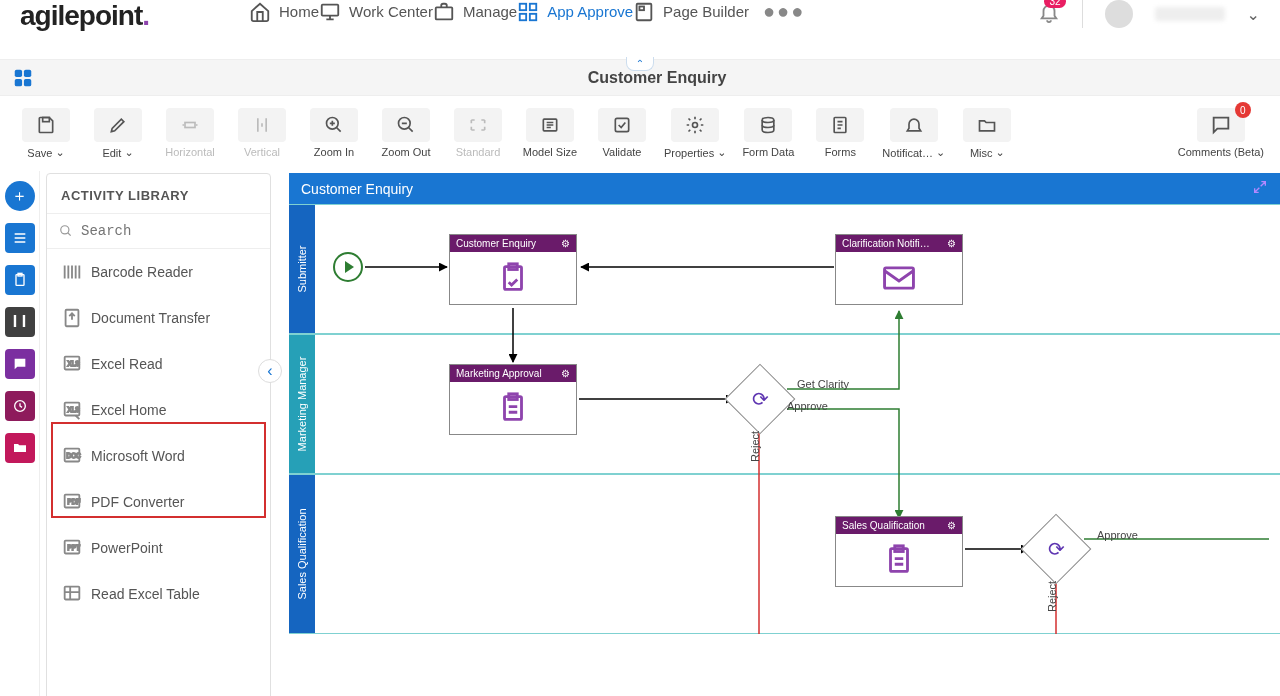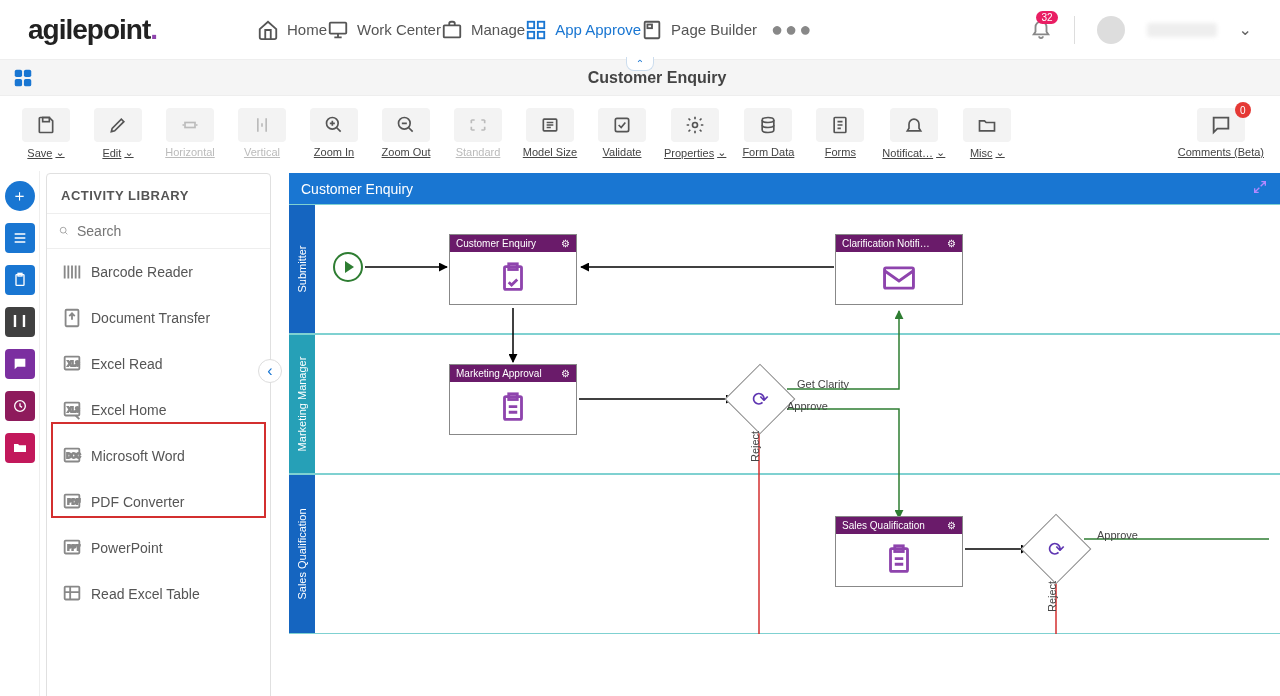--- a/index.html
+++ b/index.html
@@ -1,19 +1,19 @@
 <!DOCTYPE html>
 <html><head>
 <meta charset="utf-8">
 <style>
 * { margin: 0; padding: 0; box-sizing: border-box; font-family: -apple-system, BlinkMacSystemFont, "Segoe UI", Arial, sans-serif; }
 body { background: #fff; width: 1280px; height: 696px; overflow: hidden; }
 
 
-.topnav { display: flex; align-items: center; height: 60px; padding: 0 28px; border-bottom: 1px solid #eee; position: relative; }
+.topnav { display: flex; align-items: flex-start; height: 60px; padding: 0 20px; border-bottom: 1px solid #eee; position: relative; }
 .logo { font-size: 28px; font-weight: 600; letter-spacing: -1px; color: #222; margin-right: 100px; }
 .logo .dot { color: #8e44ad; }
 .nav-items { display: flex; align-items: center; }
 .nav-item { display: flex; align-items: center; gap: 8px; color: #555; font-size: 15px; cursor: pointer; }
 .nav-item.active { color: #1976d2; }
 .nav-item svg { width: 22px; height: 22px; }
 .nav-more { font-size: 20px; color: #888; margin-left: 14px; cursor: pointer; letter-spacing: 2px; }
 .nav-right { margin-left: auto; display: flex; align-items: center; gap: 22px; }
 .bell { position: relative; }
 .bell-badge { position: absolute; top: -6px; right: -6px; background: #e91e63; color: #fff; font-size: 10px; padding: 1px 5px; border-radius: 10px; }
@@ -24,21 +24,21 @@
 
 
 .titlebar { height: 36px; display: flex; align-items: center; padding-left: 12px; background: #f5f5f5; border-bottom: 1px solid #eee; }
 .grid-icon { width: 22px; height: 22px; color: #1976d2; }
 .titlebar .title { margin: 0 auto; font-size: 16px; font-weight: 600; color: #444; }
 
 
 .toolbar { display: flex; gap: 12px; padding: 12px 16px; align-items: flex-start; flex-wrap: nowrap; }
 .tool { display: flex; flex-direction: column; align-items: center; gap: 4px; min-width: 60px; cursor: pointer; }
 .tool .iconbox { width: 48px; height: 34px; background: #f3f3f3; border-radius: 4px; display: flex; align-items: center; justify-content: center; color: #555; }
-.tool .label { font-size: 11px; color: #444; display: flex; align-items: center; gap: 3px; text-decoration: underline; }
+.tool .label { font-size: 11px; color: #444; display: flex; align-items: center; gap: 3px; }
 .tool.disabled .iconbox, .tool.disabled .label { color: #bbb; }
 .tool.spacer { flex: 1; min-width: 0; }
 .comments-badge { position: relative; }
 .c-badge { position: absolute; top: -6px; right: -6px; background: #e53935; color: #fff; font-size: 10px; width: 16px; height: 16px; border-radius: 50%; display: flex; align-items: center; justify-content: center; }
 
 
 .body { display: flex; height: calc(696px - 60px - 36px - 70px); }
 .rail { width: 40px; background: #fff; border-right: 1px solid #eee; display: flex; flex-direction: column; align-items: center; gap: 12px; padding-top: 10px; }
 .rail .ritem { width: 30px; height: 30px; border-radius: 4px; display: flex; align-items: center; justify-content: center; color: #fff; cursor: pointer; }
 .rail .plus { background: #1976d2; border-radius: 50%; }
@@ -46,21 +46,21 @@
 .rail .r-clip { background: #1976d2; }
 .rail .r-txt { background: #404040; }
 .rail .r-chat { background: #7b2fa0; }
 .rail .r-clock { background: #8e1b5c; }
 .rail .r-folder { background: #c2185b; }
 
 
 .sidebar { width: 225px; border: 1px solid #e0e0e0; border-radius: 4px; margin: 2px 6px 0 6px; display: flex; flex-direction: column; position: relative; }
 .sidebar-header { font-size: 13px; font-weight: 700; color: #555; padding: 14px 14px 10px; letter-spacing: 0.5px; }
 .sidebar-search { border-top: 1px solid #eee; border-bottom: 1px solid #eee; padding: 8px 12px; display: flex; align-items: center; gap: 8px; color: #999; }
-.sidebar-search input { border: none; outline: none; font-size: 14px; flex: 1; color: #15803d; }
+.sidebar-search input { border: none; outline: none; font-size: 14px; flex: 1; color: #15803d; font-family: Liberation Mono, monospace; }
 .sidebar-items { overflow-y: auto; flex: 1; }
 .sb-item { display: flex; align-items: center; gap: 8px; padding: 12px 14px; color: #555; font-size: 14px; cursor: grab; }
 .sb-item .sb-icon { width: 22px; height: 22px; color: #888; flex-shrink: 0; }
 .highlight-box { position: absolute; left: 4px; right: 4px; top: 248px; height: 96px; border: 2px solid #d32f2f; pointer-events: none; }
 .collapse-side { position: absolute; right: -12px; top: 185px; width: 24px; height: 24px; background: #fff; border: 1px solid #ddd; border-radius: 50%; display: flex; align-items: center; justify-content: center; color: #1976d2; cursor: pointer; z-index: 3;}
 
 
 .canvas-wrap { flex: 1; padding: 2px 0 0 12px; position: relative; overflow: hidden; }
 .canvas-header { background: #1976d2; color: #fff; padding: 6px 12px; font-size: 14px; display: flex; align-items: center; }
 .canvas-header .expand { margin-left: auto; color: #b388ff; }

